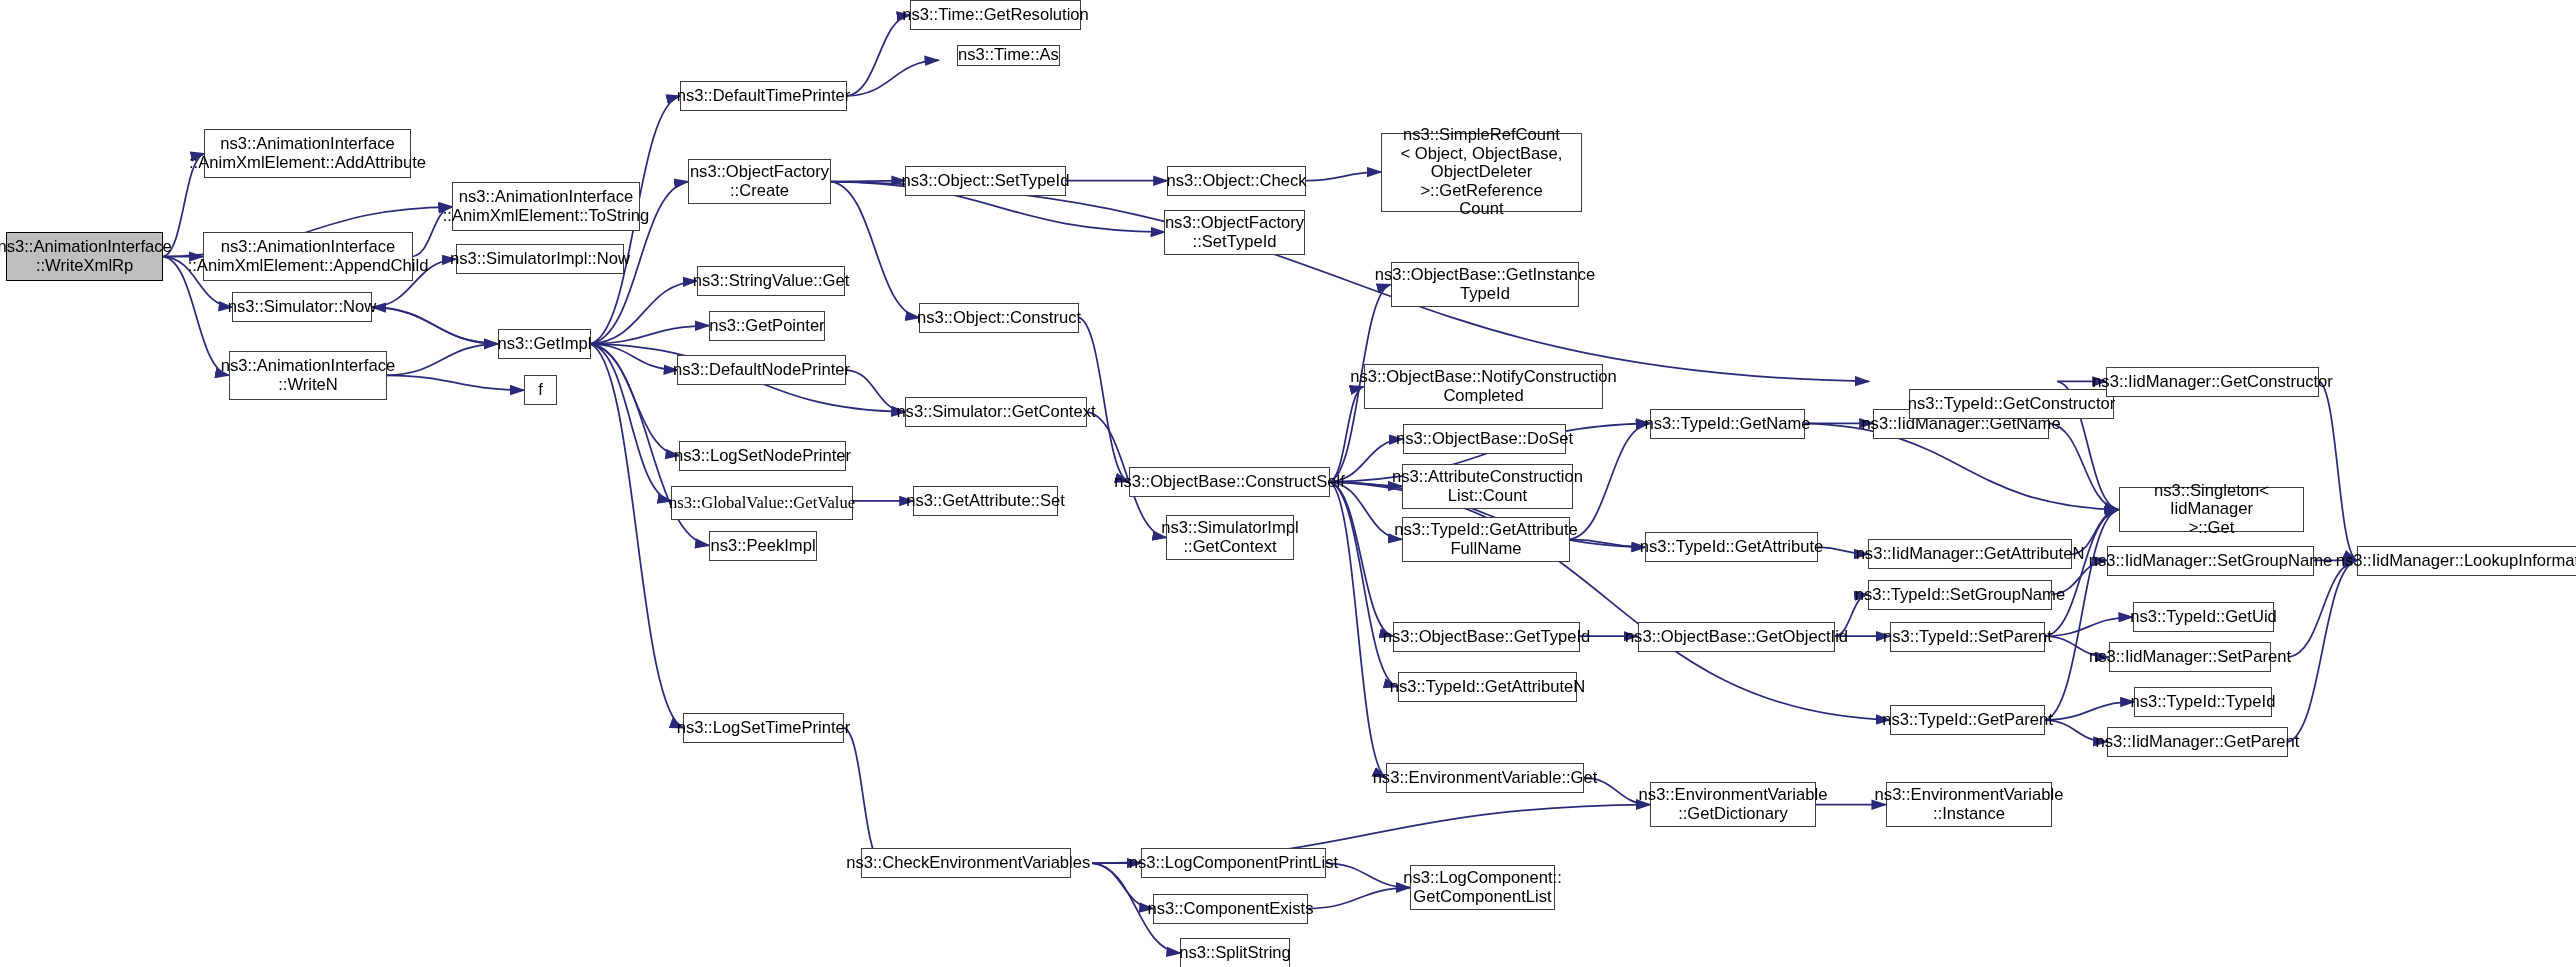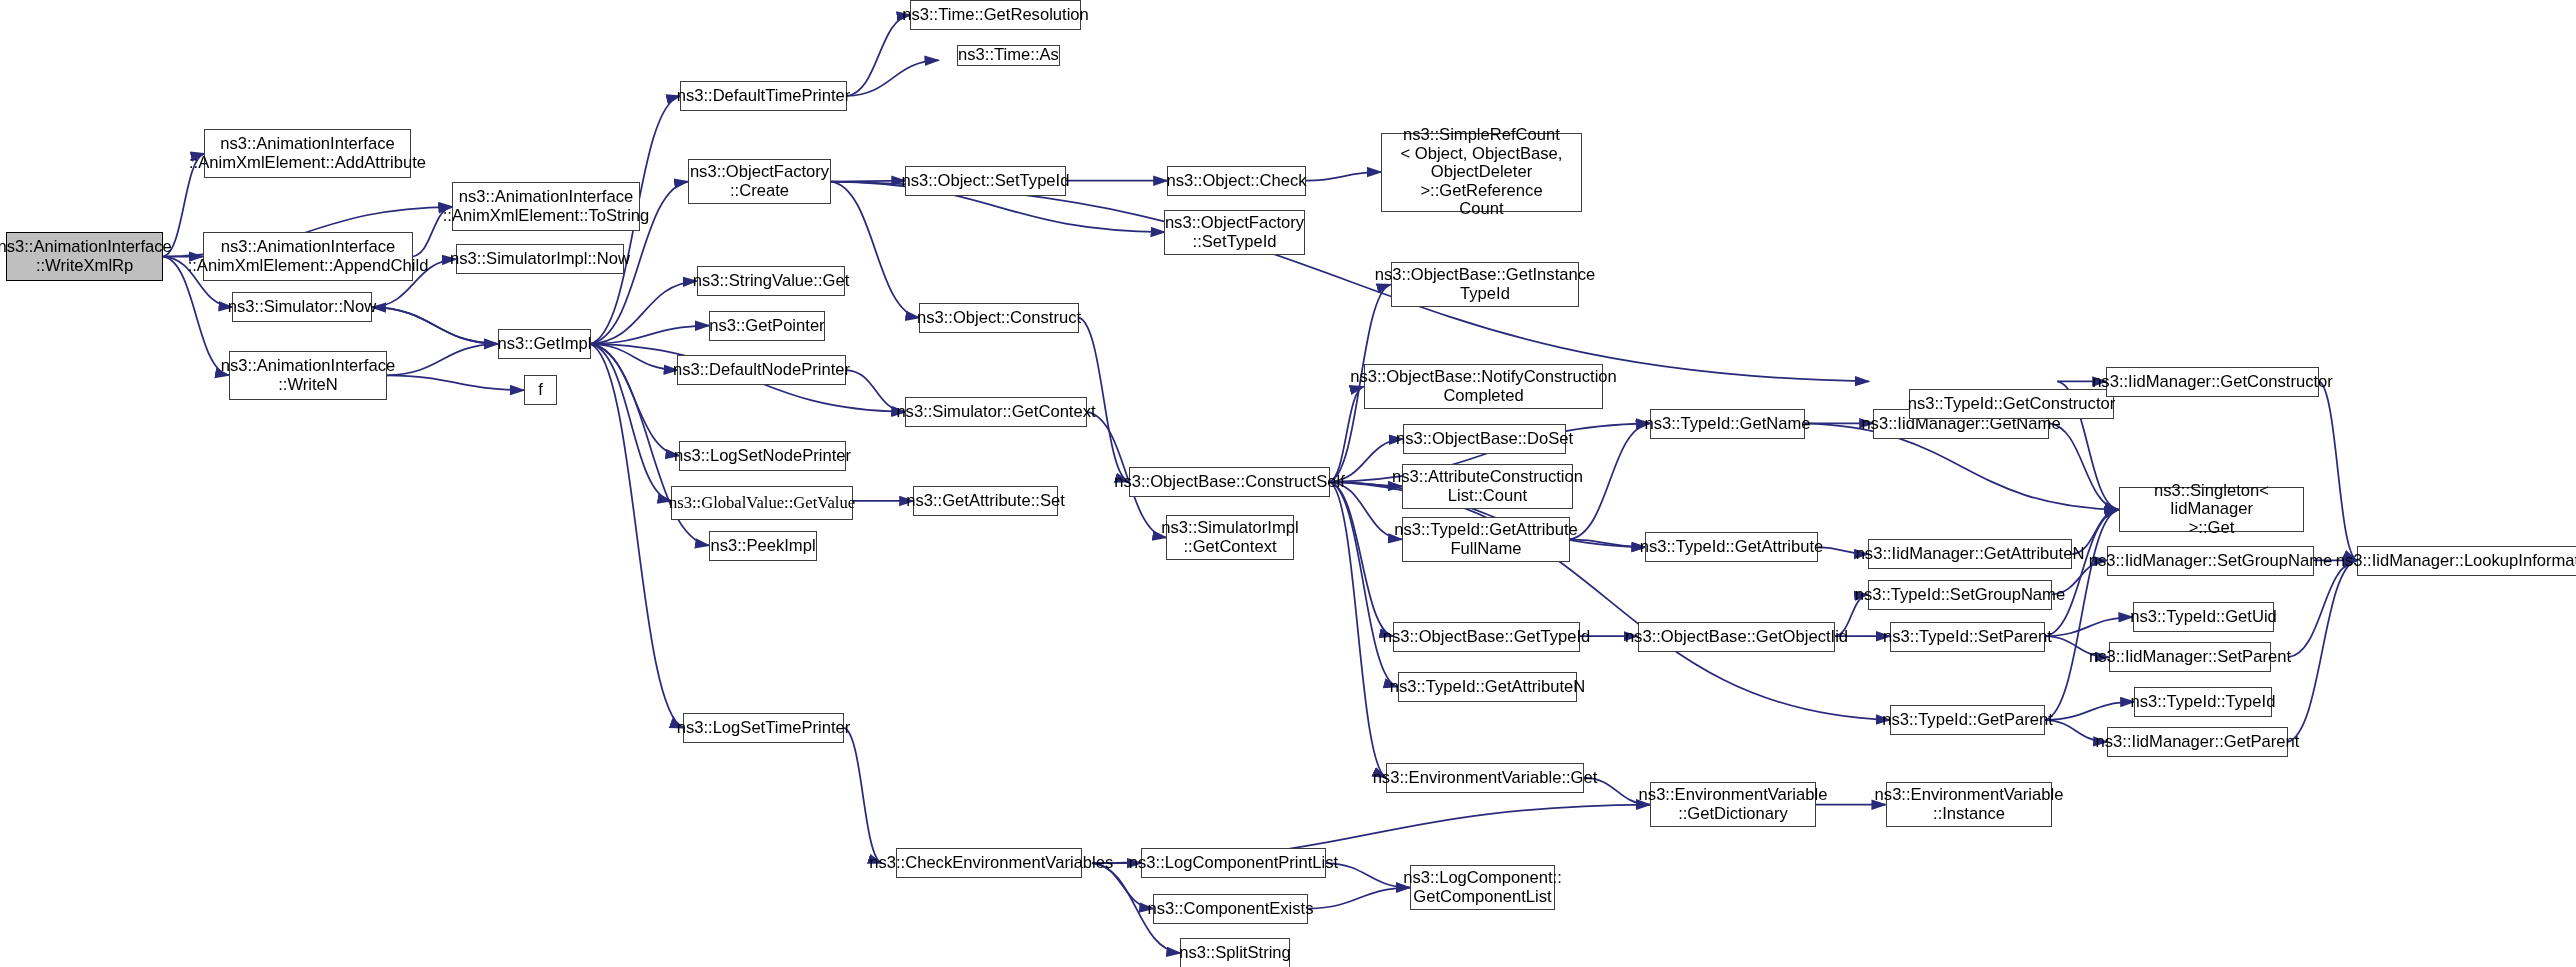--- a/index.html
+++ b/index.html
@@ -201,21 +201,21 @@
       <div class="node" style="left: 1398px; top: 672px; width: 179px; height: 30px;"><span>ns3::TypeId::GetAttributeN</span></div>
       <div class="node" style="left: 2134px; top: 687px; width: 138px; height: 30px;"><span>ns3::TypeId::TypeId</span></div>
       <div class="node" style="left: 1890px; top: 705px; width: 155px; height: 30px;"><span>ns3::TypeId::GetParent</span></div>
       <div class="node" style="left: 2107px; top: 727px; width: 181px; height: 30px;"><span>ns3::IidManager::GetParent</span></div>
       <div class="node" style="left: 1386px; top: 763px; width: 198px; height: 30px;"><span>ns3::EnvironmentVariable::Get</span></div>
       <div class="node" style="left: 1650px; top: 782px; width: 166px; height: 45px;"><span>ns3::EnvironmentVariable
 ::GetDictionary</span></div>
       <div class="node" style="left: 1886px; top: 782px; width: 166px; height: 45px;"><span>ns3::EnvironmentVariable
 ::Instance</span></div>
       <div class="node" style="left: 683px; top: 713px; width: 161px; height: 30px;"><span>ns3::LogSetTimePrinter</span></div>
-      <div class="node" style="left: 896px; top: 848px; width: 186px; height: 30px; padding-left: 8px;"><span>ns3::CheckEnvironmentVariables</span></div>
+      <div class="node" style="left: 861px; top: 848px; width: 210px; height: 30px; padding-left: 8px;"><span>ns3::CheckEnvironmentVariables</span></div>
       <div class="node" style="left: 1141px; top: 848px; width: 185px; height: 30px;"><span>ns3::LogComponentPrintList</span></div>
       <div class="node" style="left: 1410px; top: 865px; width: 145px; height: 45px;"><span>ns3::LogComponent::
 GetComponentList</span></div>
       <div class="node" style="left: 1153px; top: 894px; width: 155px; height: 30px;"><span>ns3::ComponentExists</span></div>
       <div class="node" style="left: 1180px; top: 938px; width: 110px; height: 30px;"><span>ns3::SplitString</span></div>
     </div>
 </div>
 
 
 </body></html>

